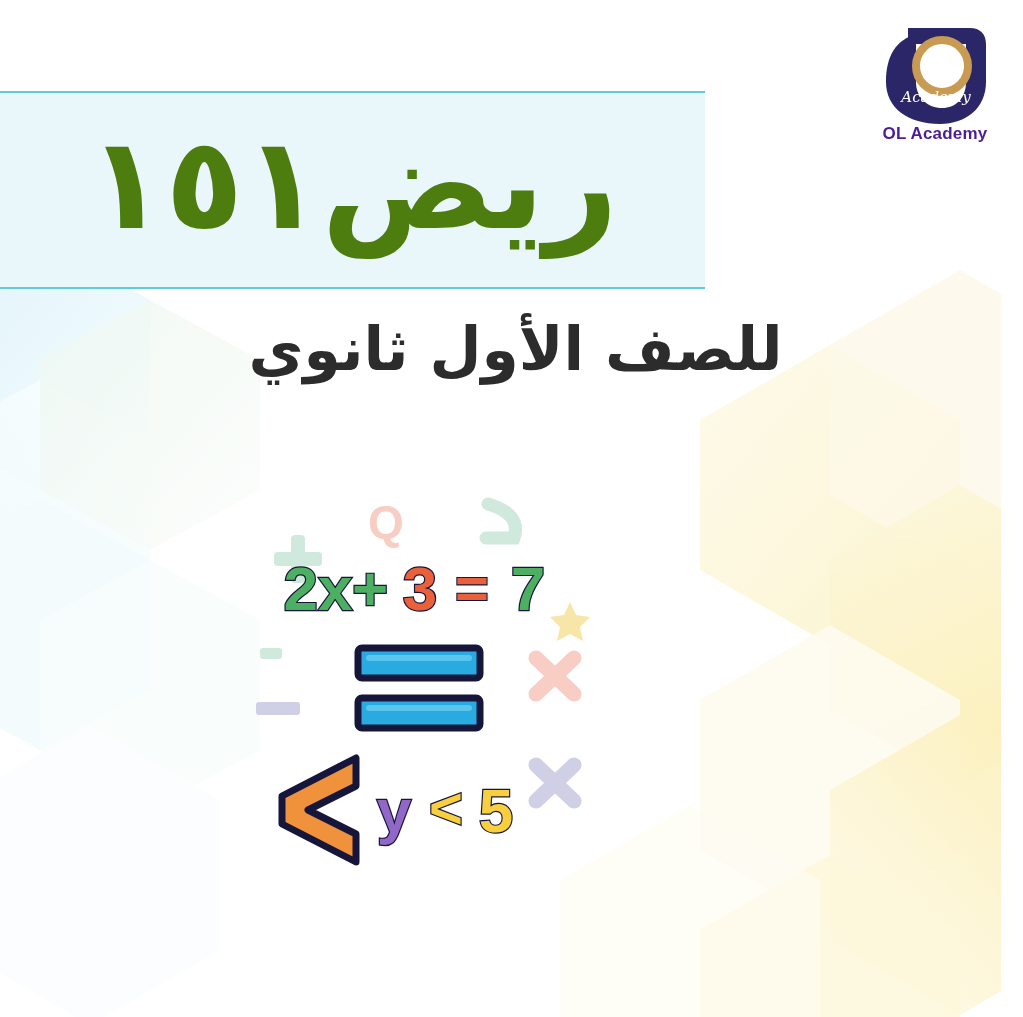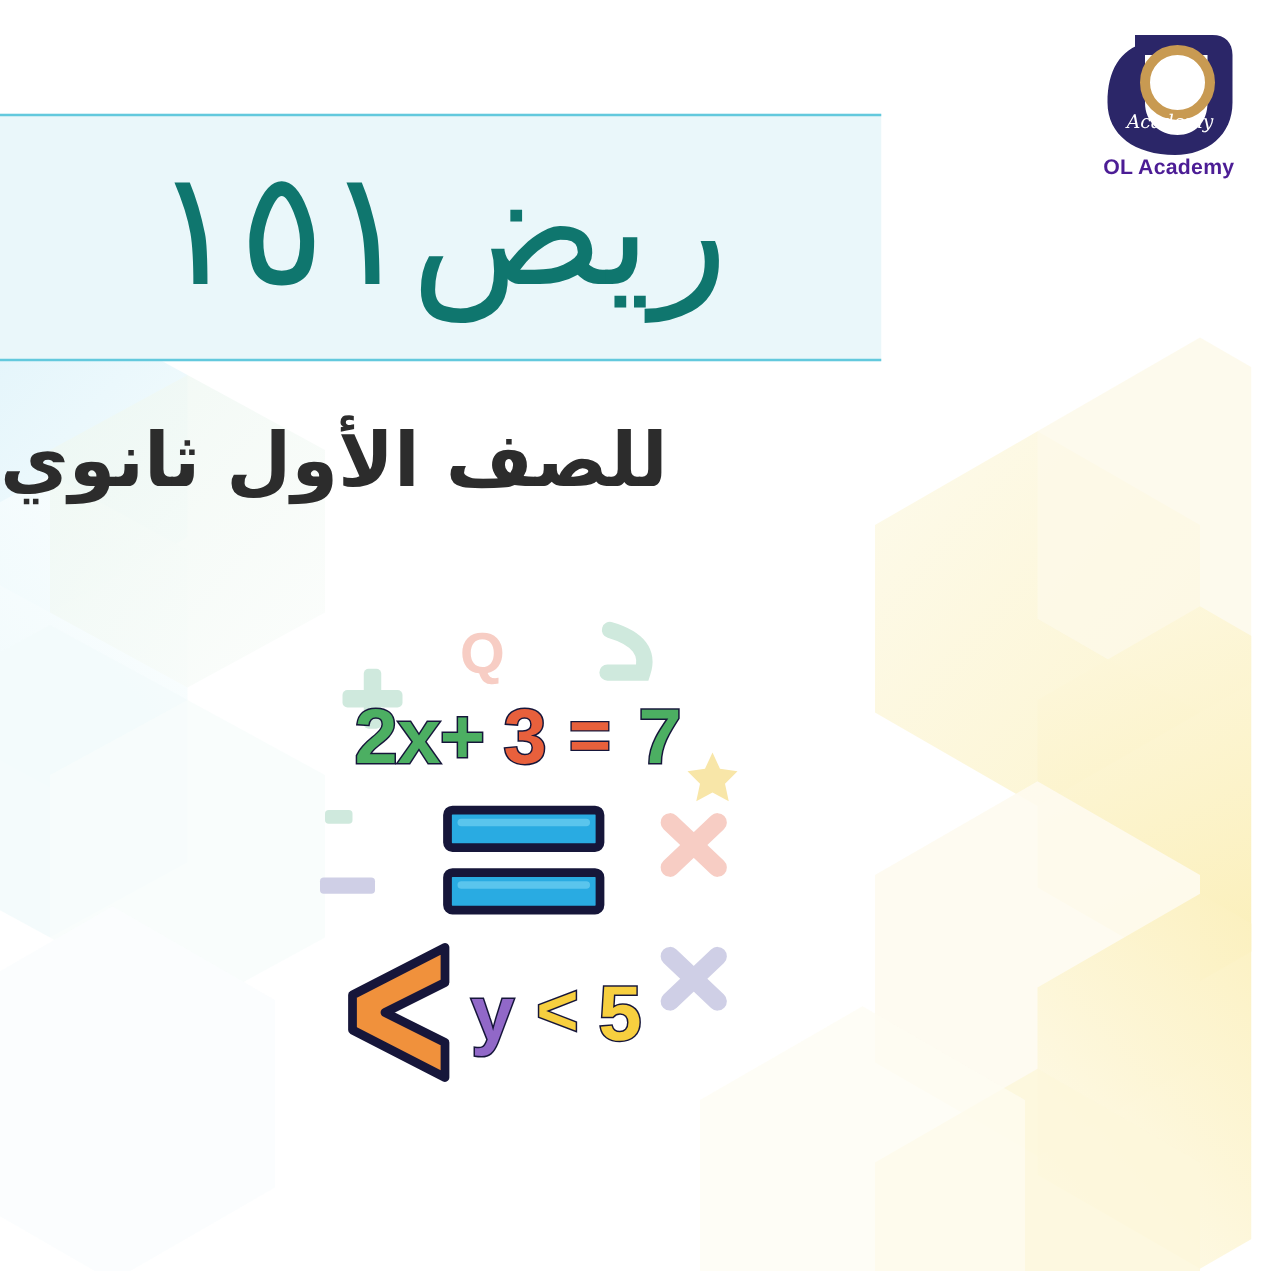--- a/index.html
+++ b/index.html
@@ -57,38 +57,37 @@
     border-top: 2px solid #63c9dd;
     border-bottom: 2px solid #63c9dd;
     box-sizing: border-box;
     display: flex;
     align-items: center;
     justify-content: center;
     direction: rtl;
   }
   .title-text {
     font-family: "DejaVu Sans", sans-serif;
-    font-weight: normal;
+    font-weight: bold;
     font-size: 128px;
     line-height: 1;
-    color: #0f766e;
+    color: #4d7c0f;
     letter-spacing: -2px;
     white-space: nowrap;
     transform: translateY(-6px);
   }
 
   
   .subtitle {
     position: absolute;
-    left: 0;
+    left: 13px;
     top: 315px;
     width: 1005px;
-    text-align: left;
+    text-align: center;
     direction: rtl;
-    margin-top: 20px;
   }
   .subtitle-text {
     font-family: "DejaVu Sans", sans-serif;
     font-weight: bold;
     font-size: 60px;
     line-height: 1.15;
     color: #2c2c2c;
     white-space: nowrap;
   }
 

